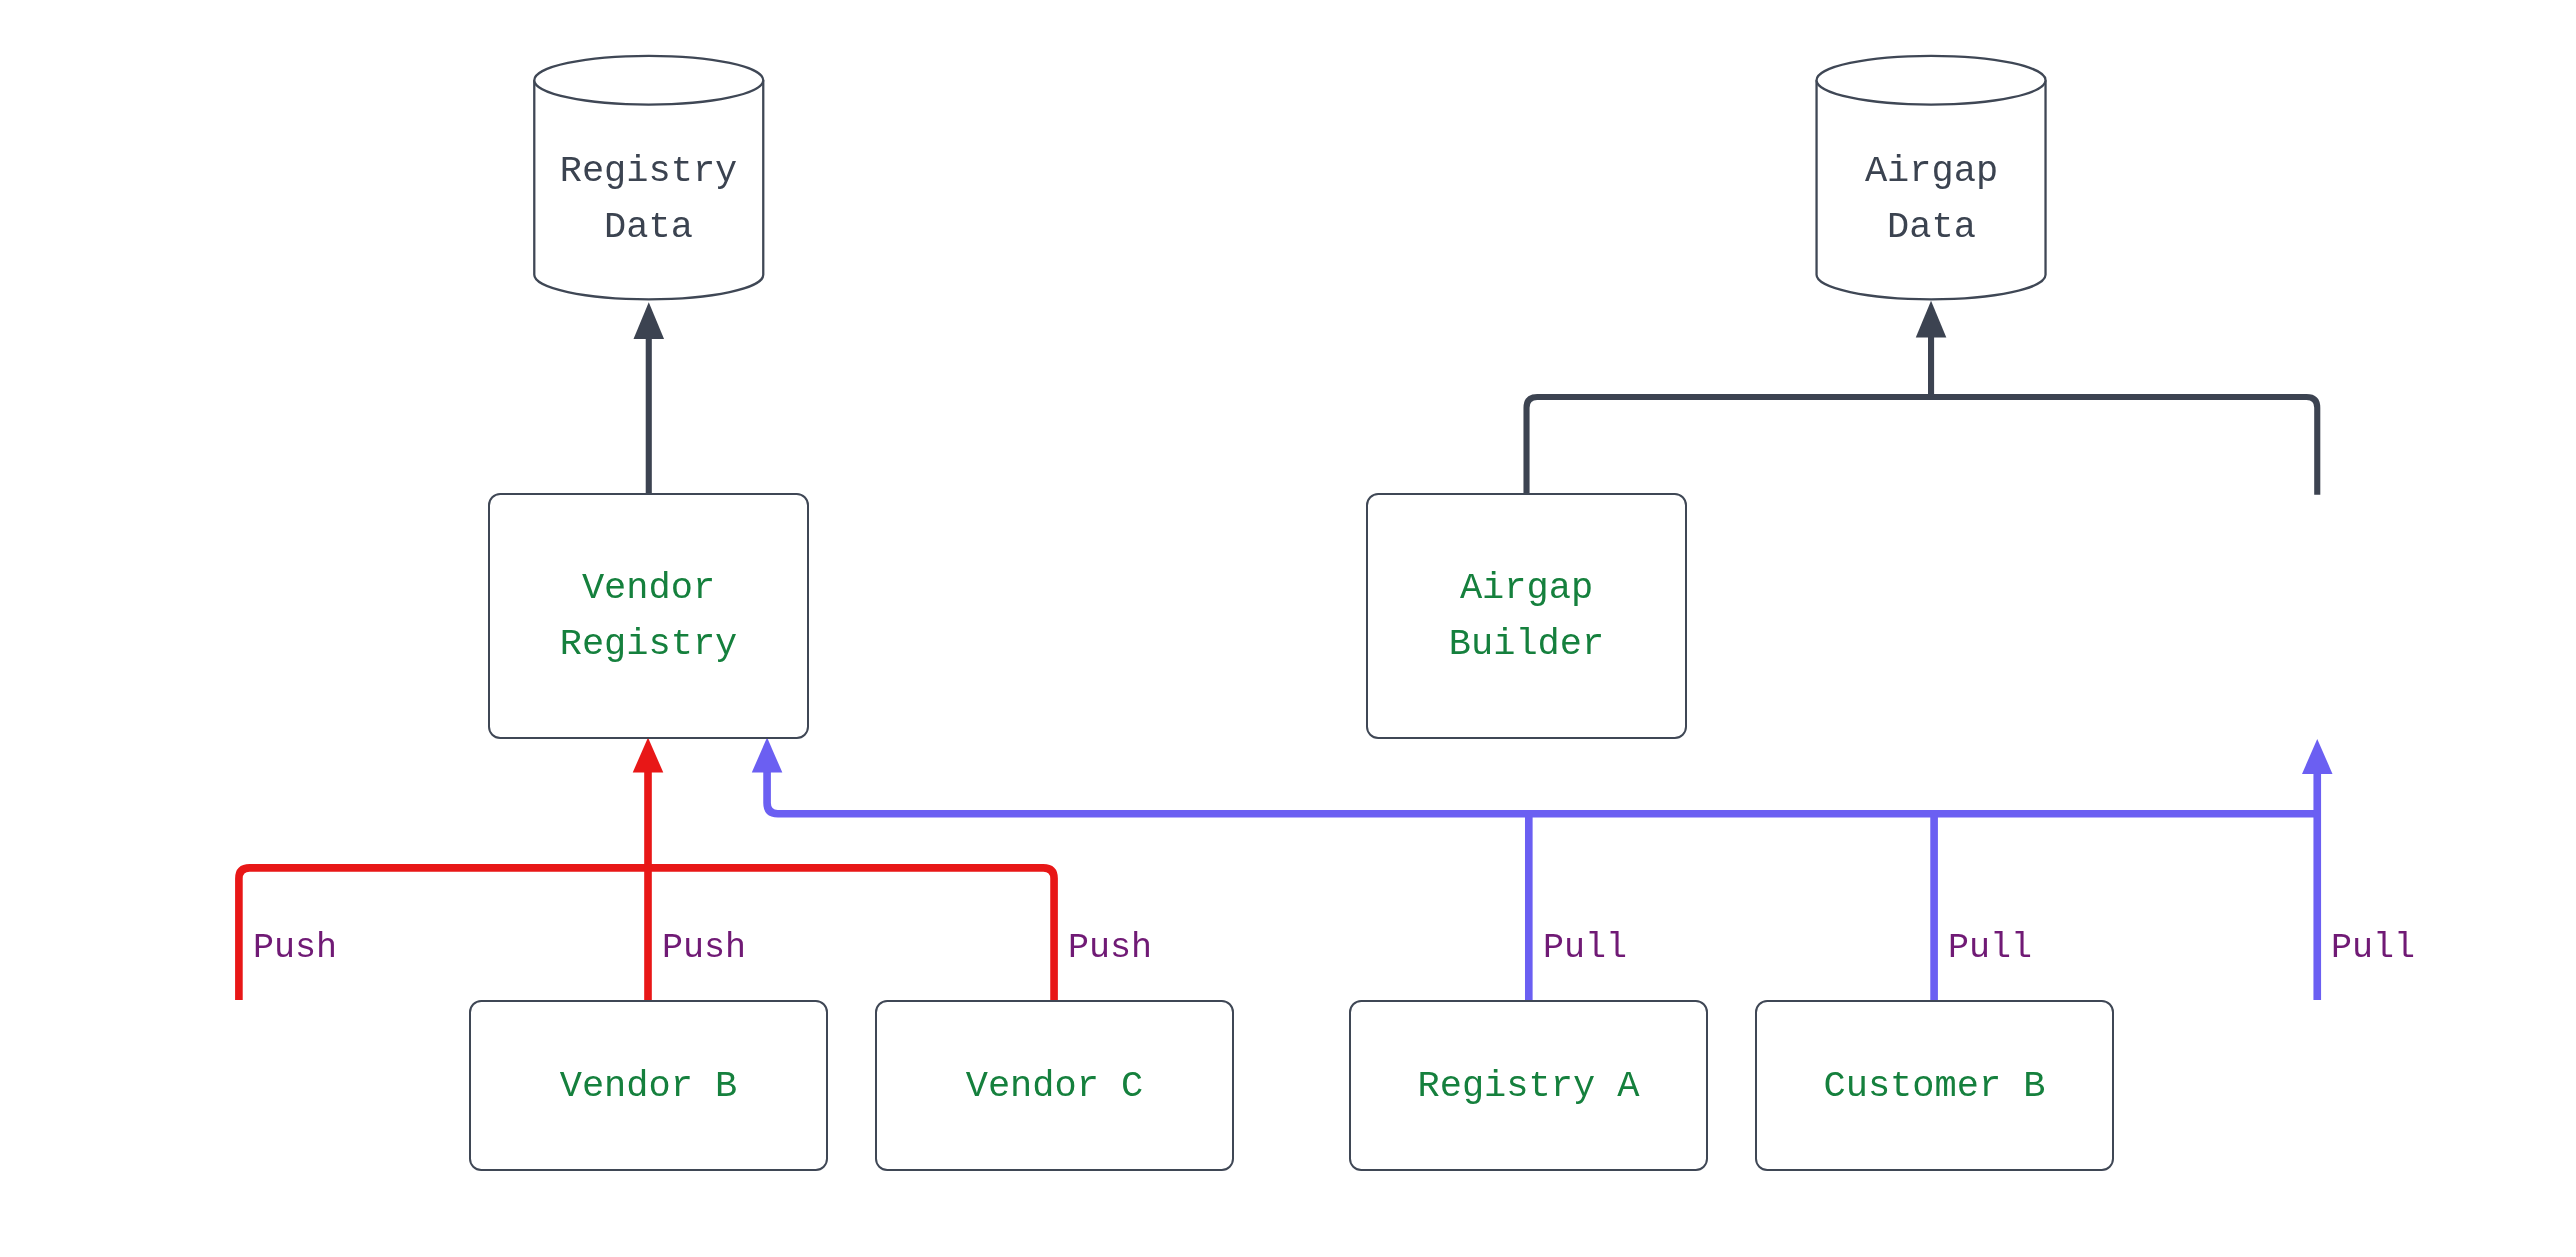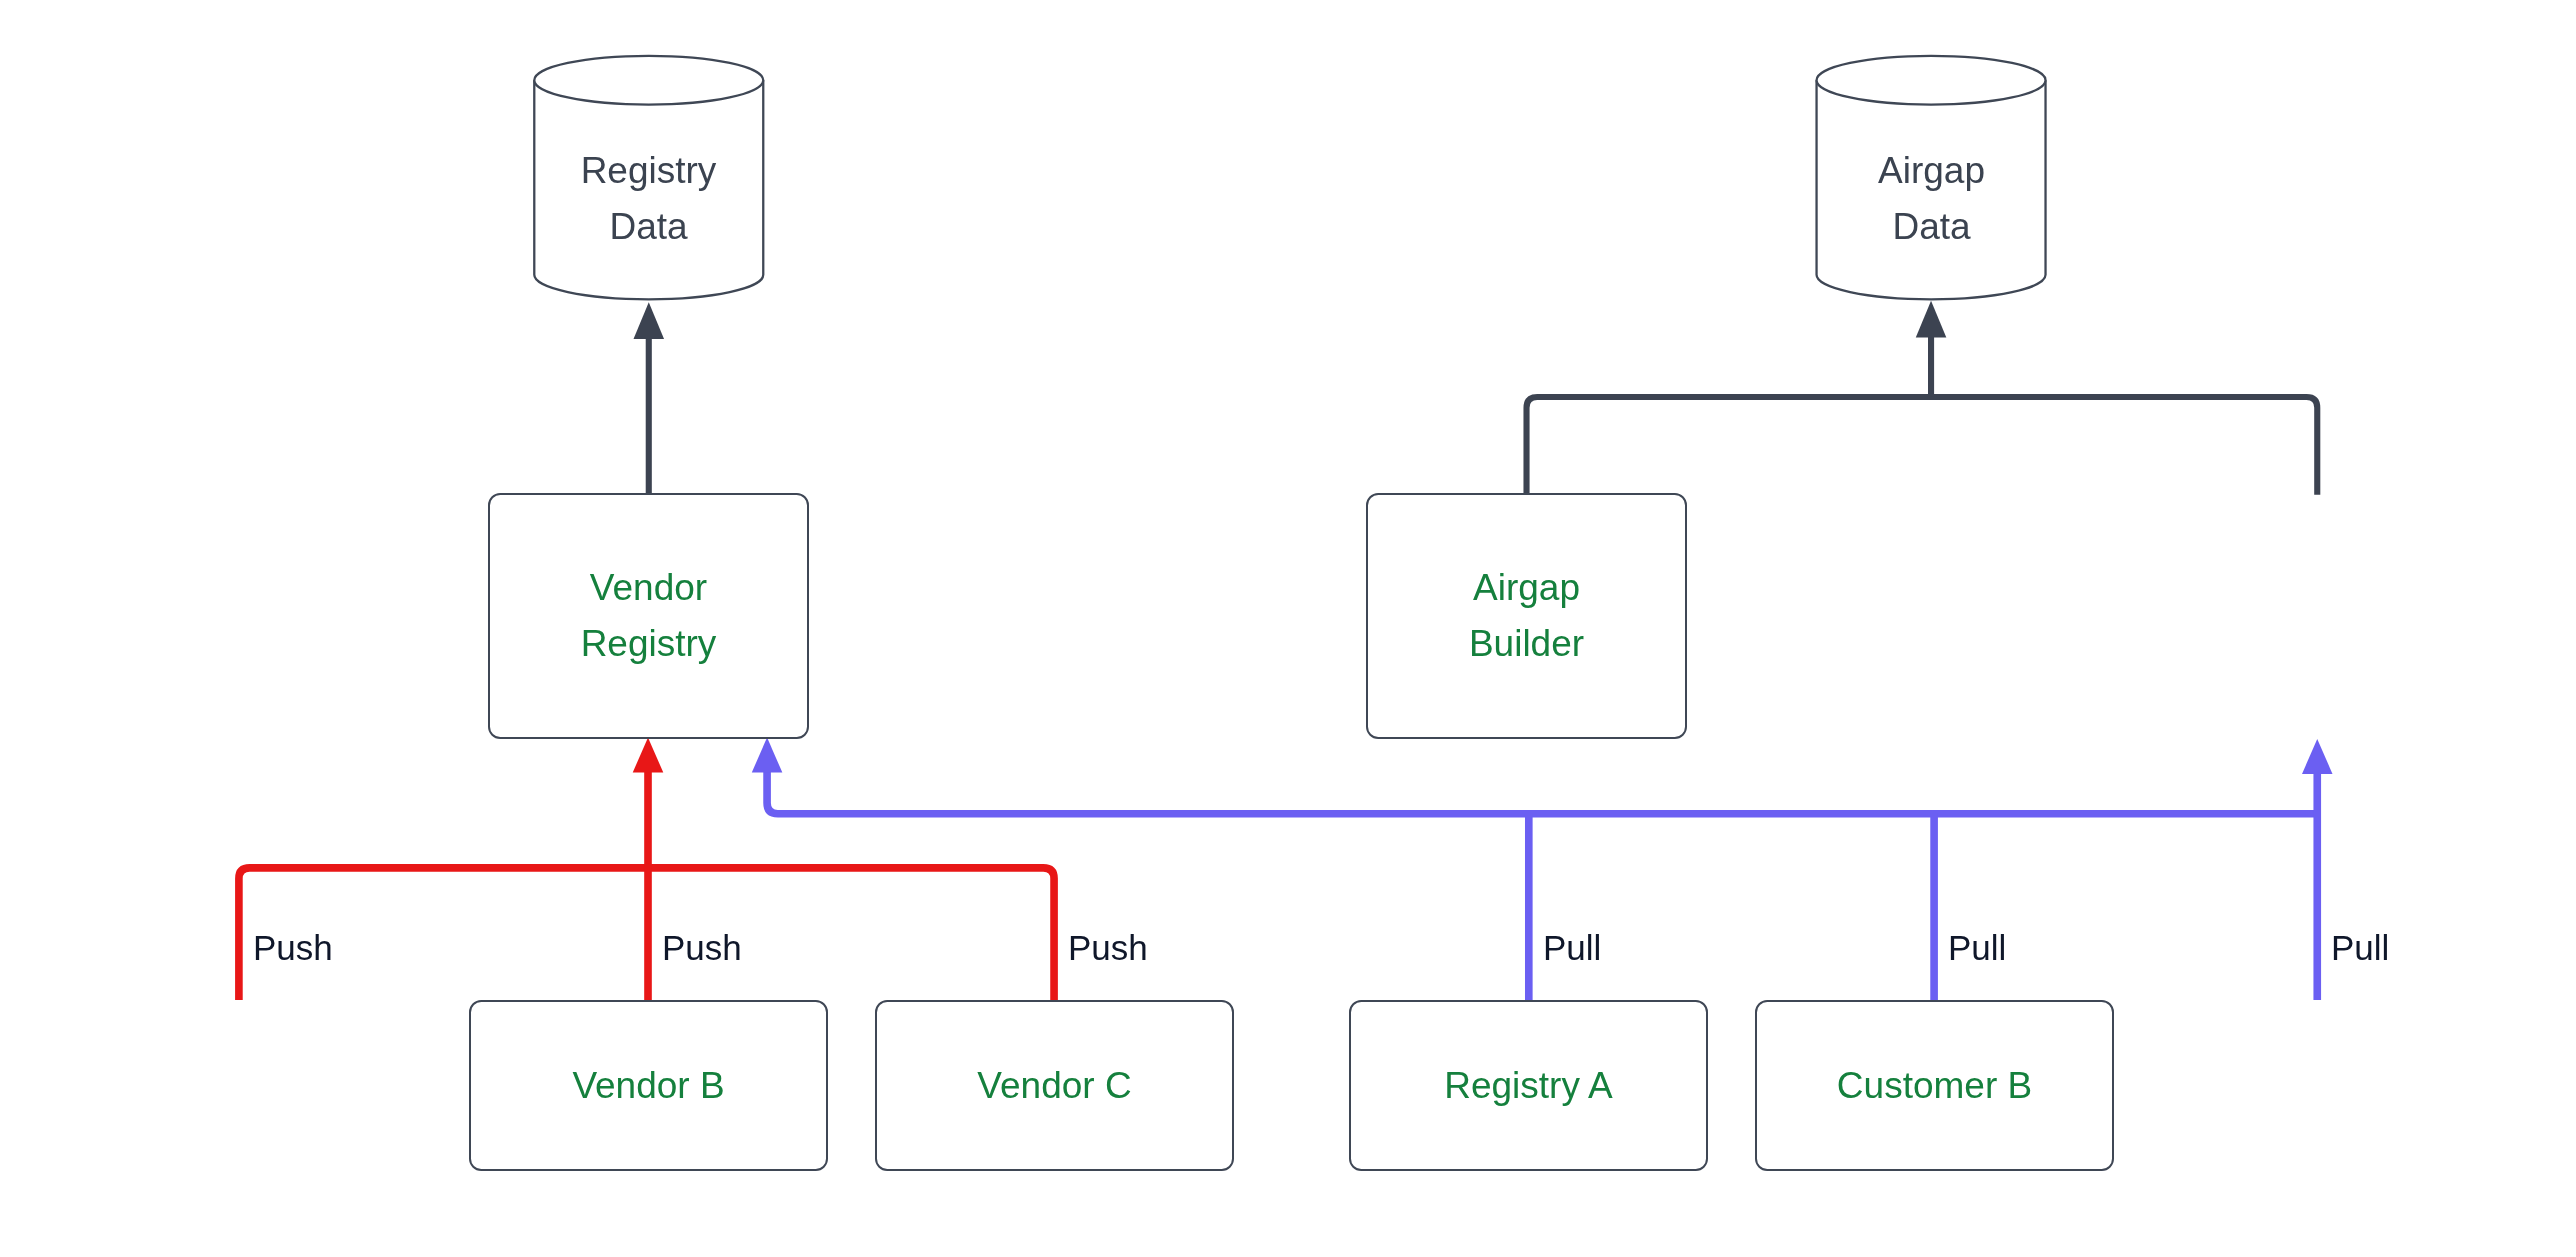--- a/index.html
+++ b/index.html
@@ -1,20 +1,20 @@
 <!DOCTYPE html>
 <html style="font-size:12.2px"><head>
 <meta charset="utf-8">
 <style>
   html,body{margin:0;padding:0;background:#ffffff;}
   .stage{
     position:relative;
     width:2576px;height:1258px;
     background:#ffffff;
-    font-family:Liberation Sans, sans-serif;
+    font-family:Liberation Mono, monospace;
     overflow:hidden;
   }
   .stage svg.wires{position:absolute;left:0;top:0;}
   .node{
     position:absolute;
     background:#ffffff;
     border:2.3px solid #3f4755;
     border-radius:12.2px;
     display:flex;align-items:center;justify-content:center;
     box-sizing:border-box;
@@ -30,21 +30,21 @@
     position:absolute;
     display:flex;align-items:center;justify-content:center;
     color:#3b4350;
     font-size:37px;
     line-height:56px;
     text-align:center;
     white-space:pre-line;
   }
   .edge-label{
     position:absolute;
-    color:#0f172a;
+    color:#701a75;
     font-size:35px;
     line-height:40px;
     white-space:nowrap;
   }
   
   .vendor-registry{left:488px;top:493px;width:321px;height:246px;}
   .airgap-builder{left:1366px;top:493px;width:321px;height:246px;}
   .customer-portal{left:2157px;top:493px;width:321px;height:246px;}
   
   .brow{top:1000px;width:359px;height:171px;}

